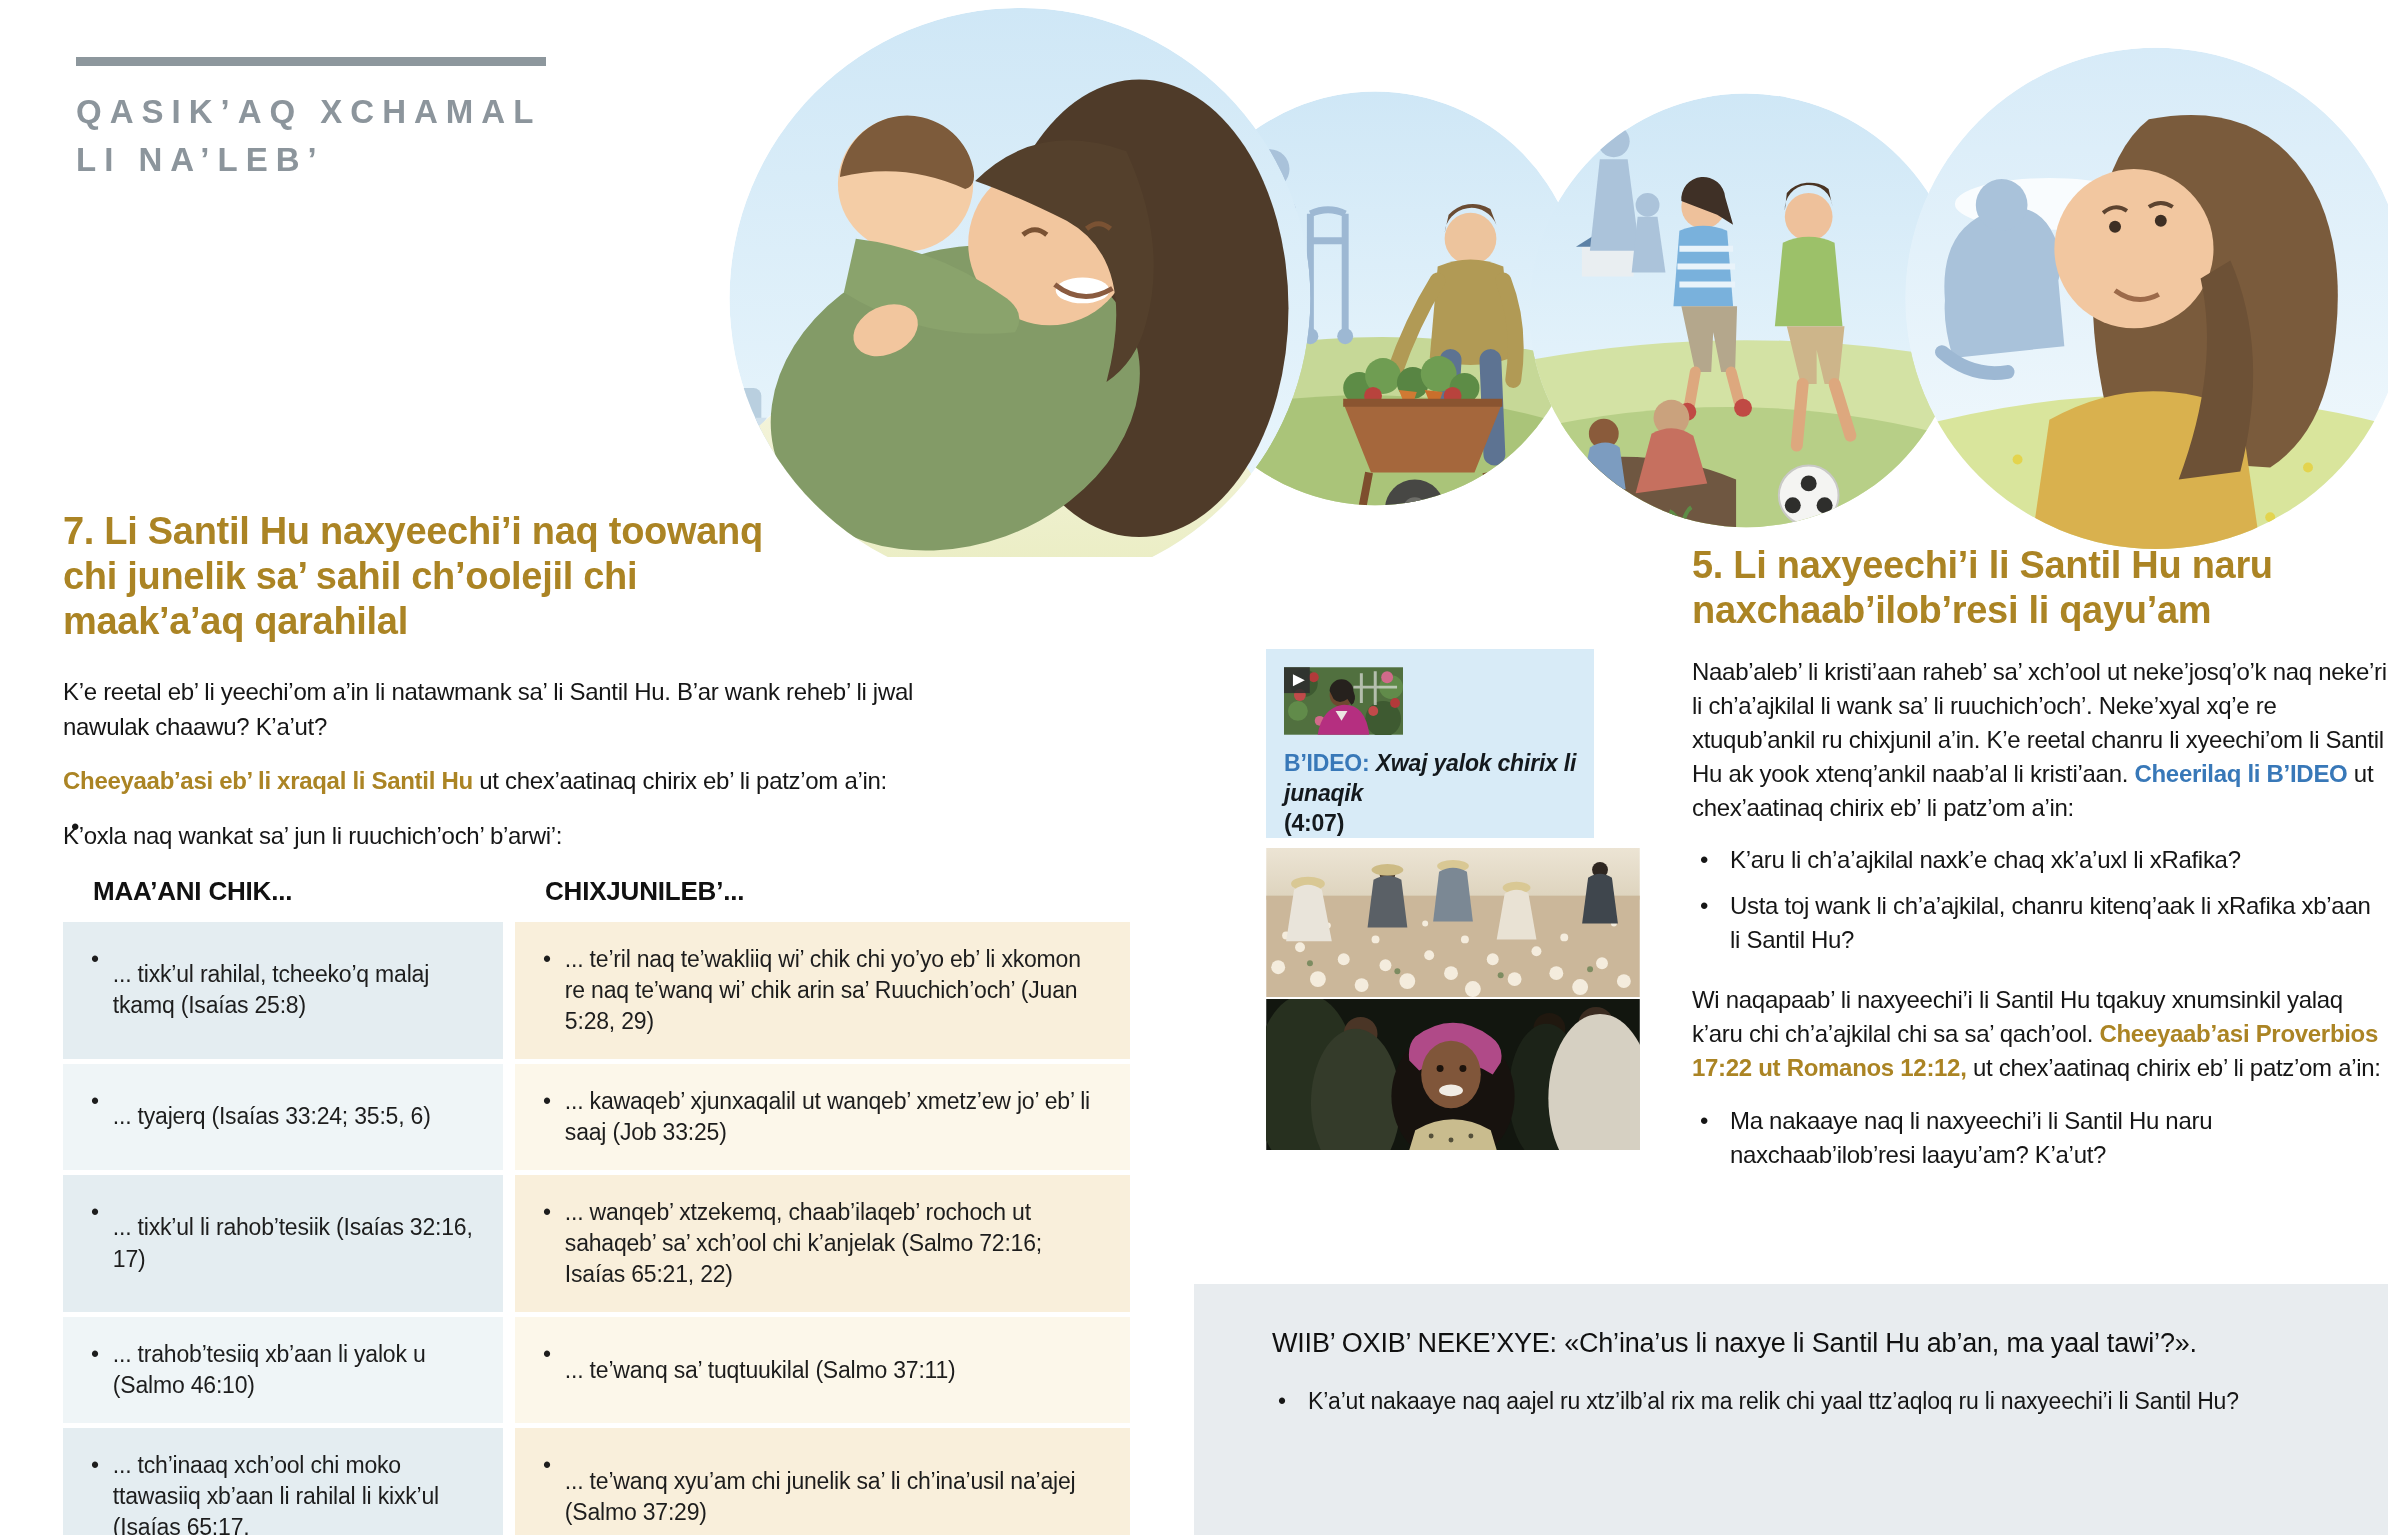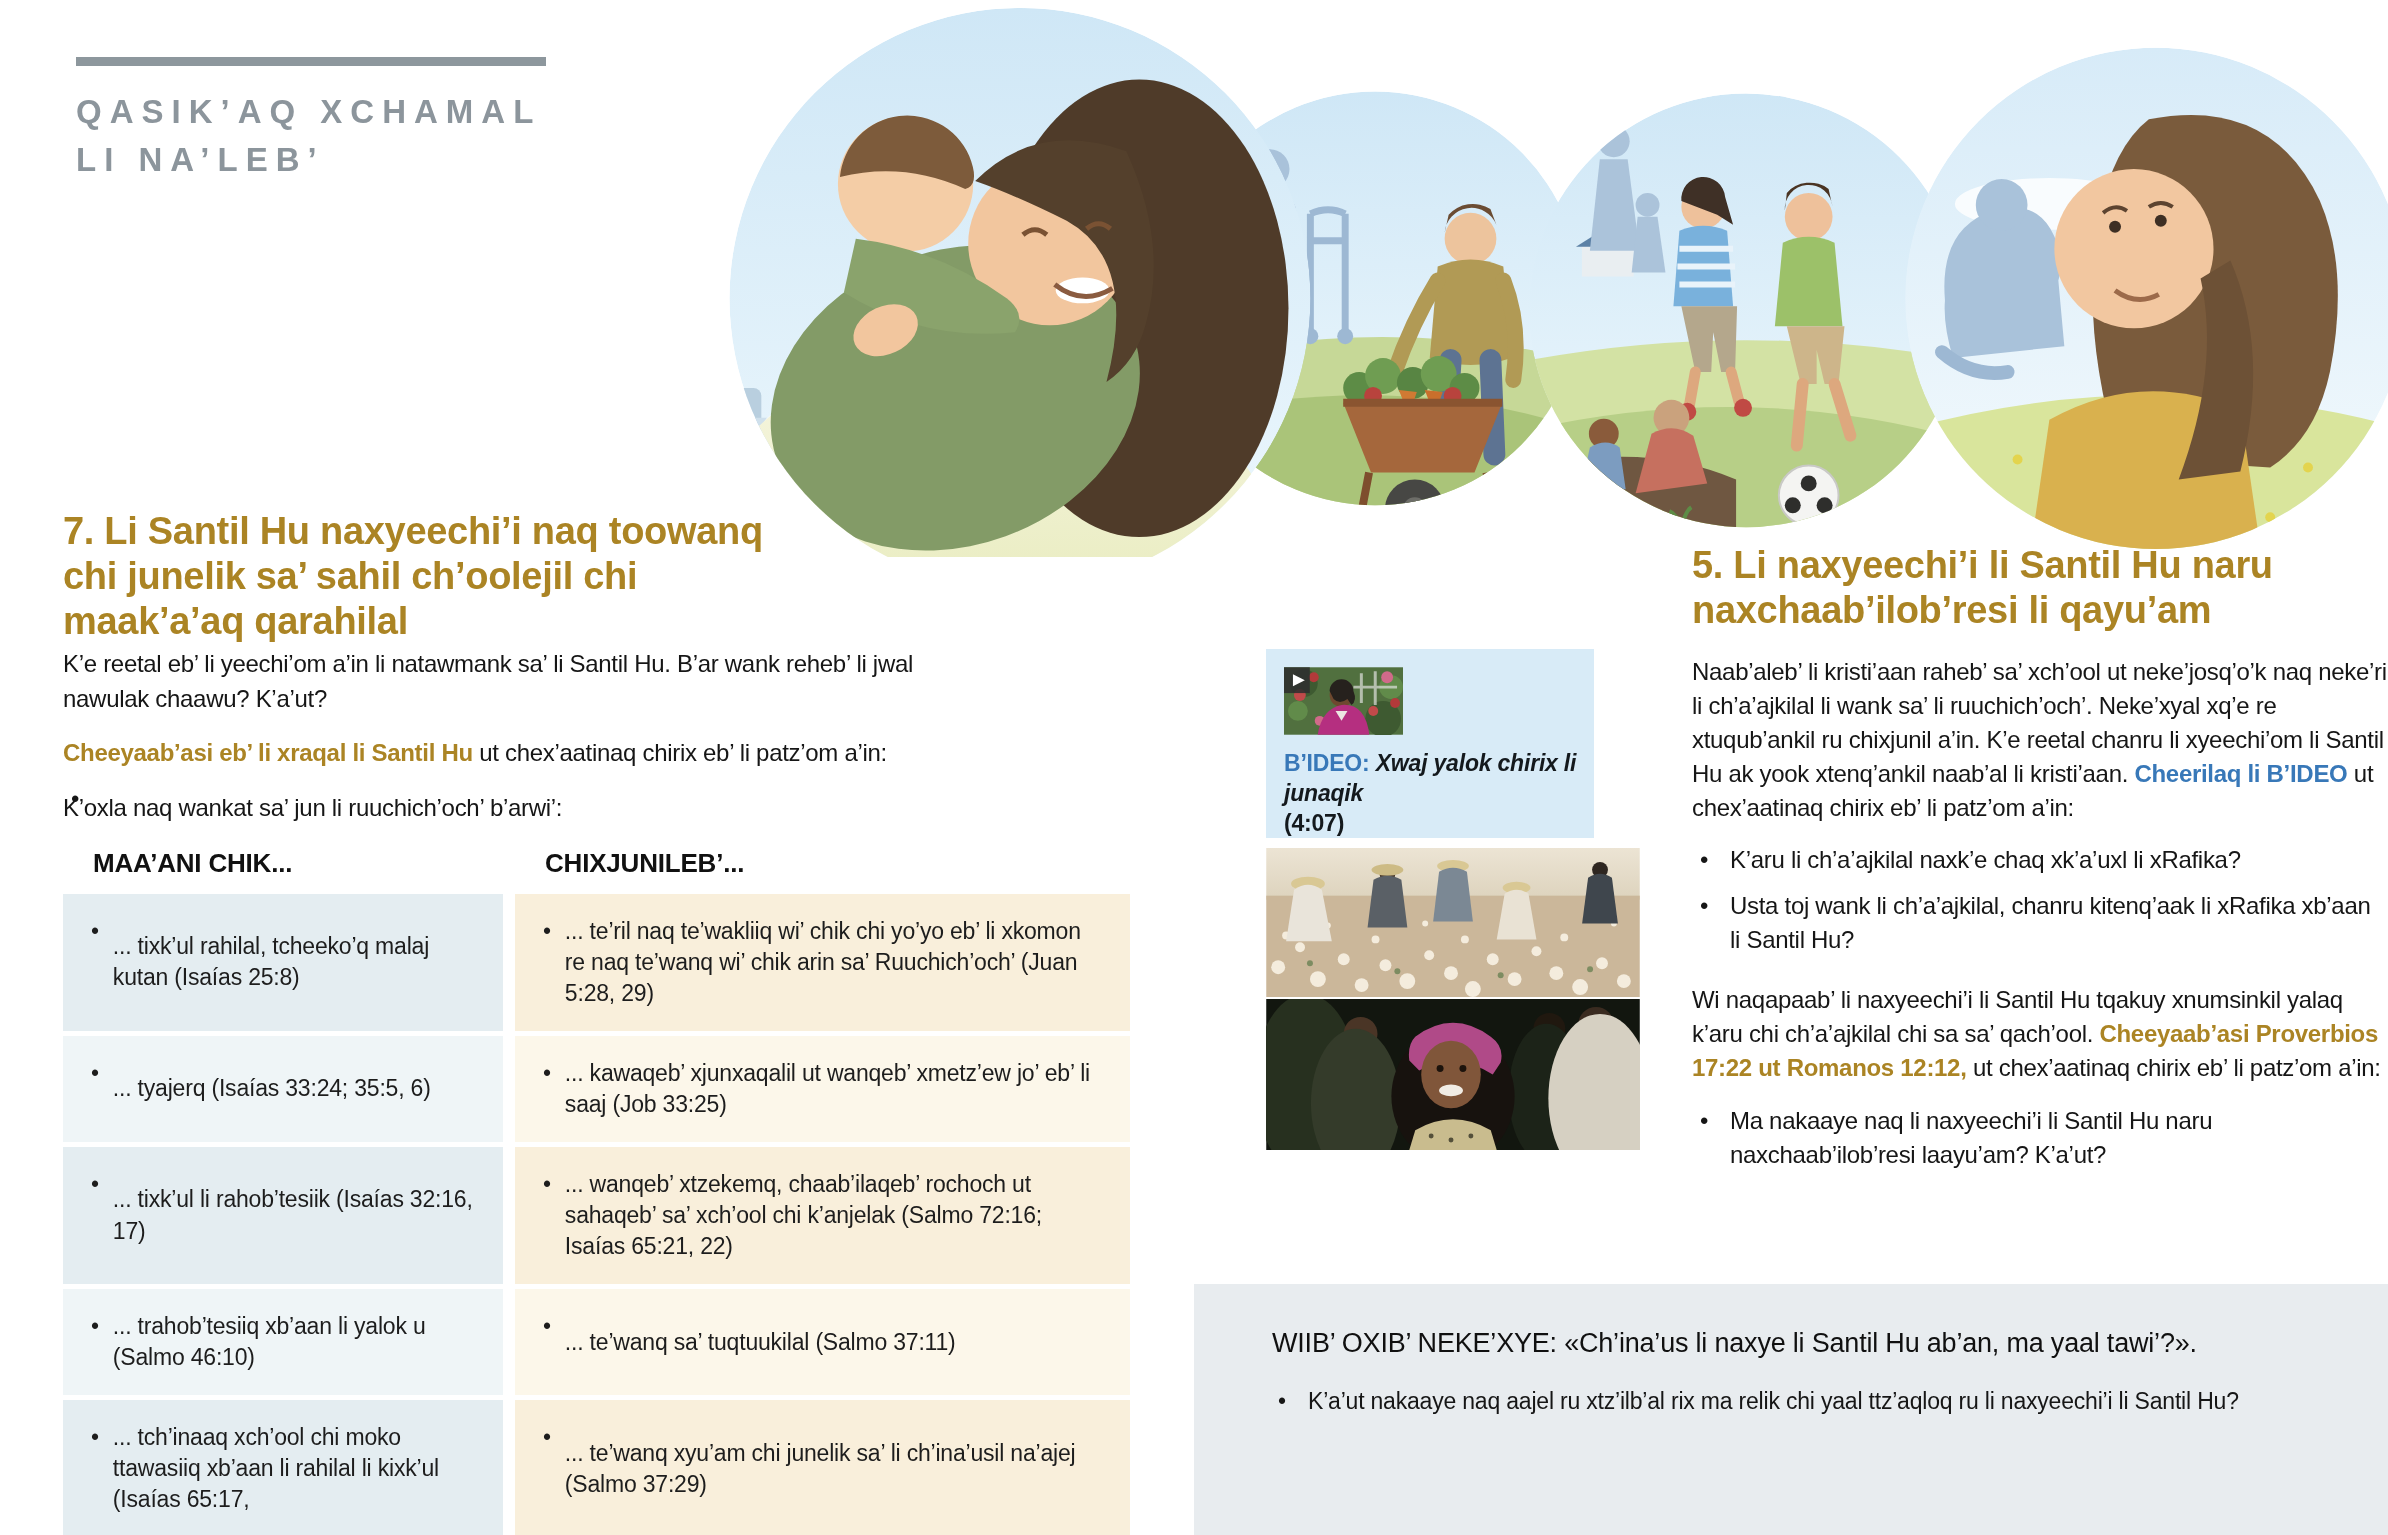--- a/index.html
+++ b/index.html
@@ -15,21 +15,21 @@
   .masthead-intro{margin-top:36px;width:480px;font-size:26px;line-height:1.4;color:#121212;
                   letter-spacing:-0.2px;}
 
   
   .banner{position:absolute;left:557px;top:0;width:1831px;height:557px;}
 
   
   .section4{position:absolute;left:63px;top:509px;width:1075px;}
   .sec-heading{font-size:38px;font-weight:bold;line-height:1.18;color:#ab8424;letter-spacing:-0.3px;}
   .sec-heading span{display:block;}
-  .s4-p1{margin-top:4px;width:907px;font-size:24px;line-height:1.42;letter-spacing:-0.3px;}
+  .s4-p1{margin-top:32px;width:907px;font-size:24px;line-height:1.42;letter-spacing:-0.3px;}
   .s4-lead{margin-top:20px;width:907px;font-size:24px;line-height:1.42;letter-spacing:-0.3px;}
   .gold-link{color:#ab8424;font-weight:bold;cursor:pointer;}
   .blue-link{color:#3878b8;font-weight:bold;cursor:pointer;}
   ul.bullets{margin:12px 0 0 0;padding:0;list-style:none;}
   ul.bullets li{position:relative;padding-left:38px;margin-bottom:12px;
                 font-size:24px;line-height:1.42;letter-spacing:-0.3px;width:856px;}
   ul.bullets li .mk{position:absolute;left:8px;top:0;}
   .s4-tbl-intro{margin-top:24px;font-size:24px;letter-spacing:-0.3px;}
 
   .tbl{margin-top:26px;display:grid;grid-template-columns:440px 615px;column-gap:12px;row-gap:5px;}
@@ -259,21 +259,21 @@
       <li><span class="mk">•</span></li>
     </ul>
     <div class="s4-tbl-intro">K’oxla naq wankat sa’ jun li ruuchich’och’ b’arwi’:</div>
 
     <div class="tbl">
       <div class="tbl-h">MAA’ANI CHIK...</div>
       <div class="tbl-h">CHIXJUNILEB’...</div>
 
       <div class="cell blue-a">
           <span class="mk">•</span>
-          <span>... tixk’ul rahilal, tcheeko’q malaj kutan (Isaías 25:8)</span>
+          <span>... tixk’ul rahilal, tcheeko’q malaj tkamq (Isaías 25:8)</span>
         </div>
       <div class="cell cream-a">
           <span class="mk">•</span>
           <span>... te’ril naq te’wakliiq wi’ chik chi yo’yo eb’ li xkomon re naq te’wanq wi’ chik arin sa’ Ruuchich’och’ (Juan 5:28, 29)</span>
         </div>
 
       <div class="cell blue-b">
           <span class="mk">•</span>
           <span>... tyajerq (Isaías 33:24; 35:5, 6)</span>
         </div>

